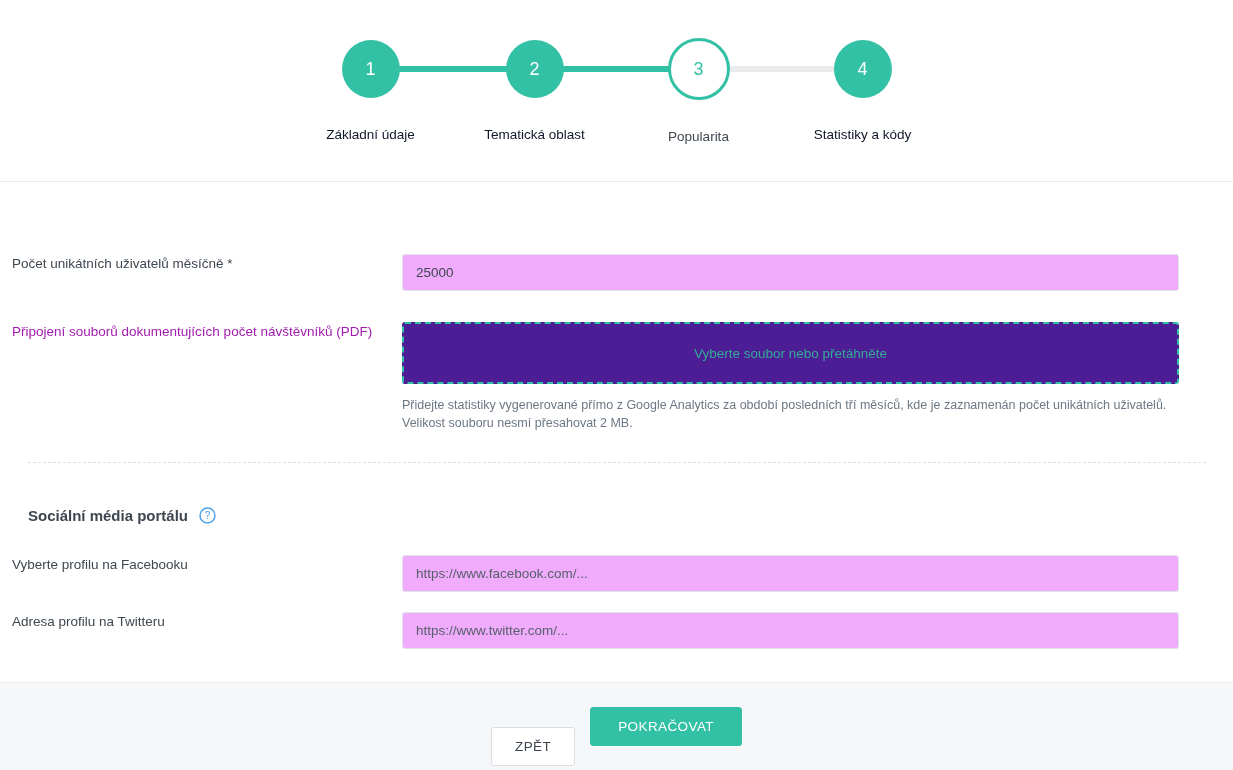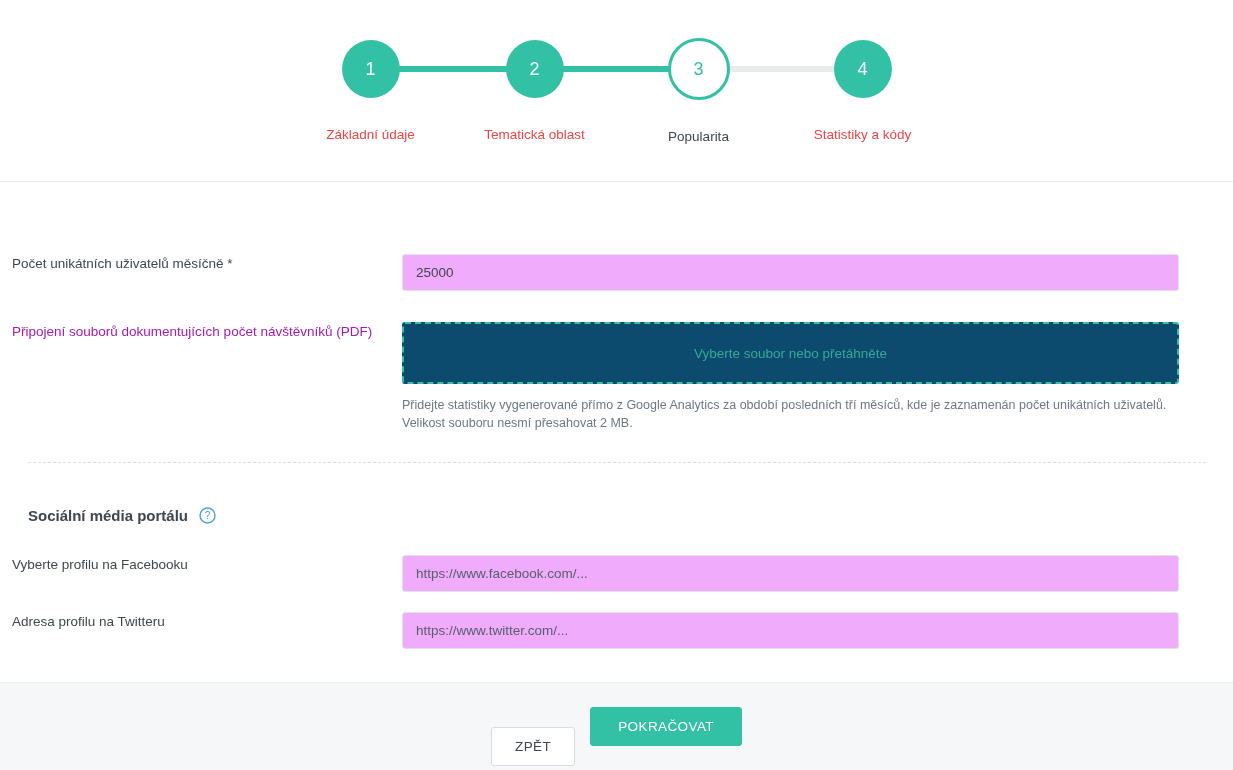--- a/index.html
+++ b/index.html
@@ -63,21 +63,21 @@
     left: 50%;
     width: 164px;
     height: 6px;
     background: #33c1a5;
     z-index: 1;
   }
   .connector.inactive { background: #e8eaec; }
   .step-label {
     margin-top: 29px;
     font-size: 13.5px;
-    color: #ef4444;
+    color: #0f172a;
     white-space: nowrap;
   }
   .step.current .step-label { color: #3e4750; }
 
   
   .body-area {
     flex: 1;
     position: relative;
     padding: 0;
     background: #ffffff;
@@ -109,21 +109,21 @@
     color: #3e4750;
     outline: none;
   }
   .text-input::placeholder { color: #57606b; }
 
   .dropzone {
     width: 777px;
     height: 62px;
     border: 2px dashed #33c1a5;
     border-radius: 3px;
-    background: #0c4a6e;
+    background: #4c1d95;
     display: flex;
     align-items: center;
     justify-content: center;
     cursor: pointer;
   }
   .dropzone-text {
     font-size: 13.5px;
     color: #33ab96;
   }
   .help-text {

